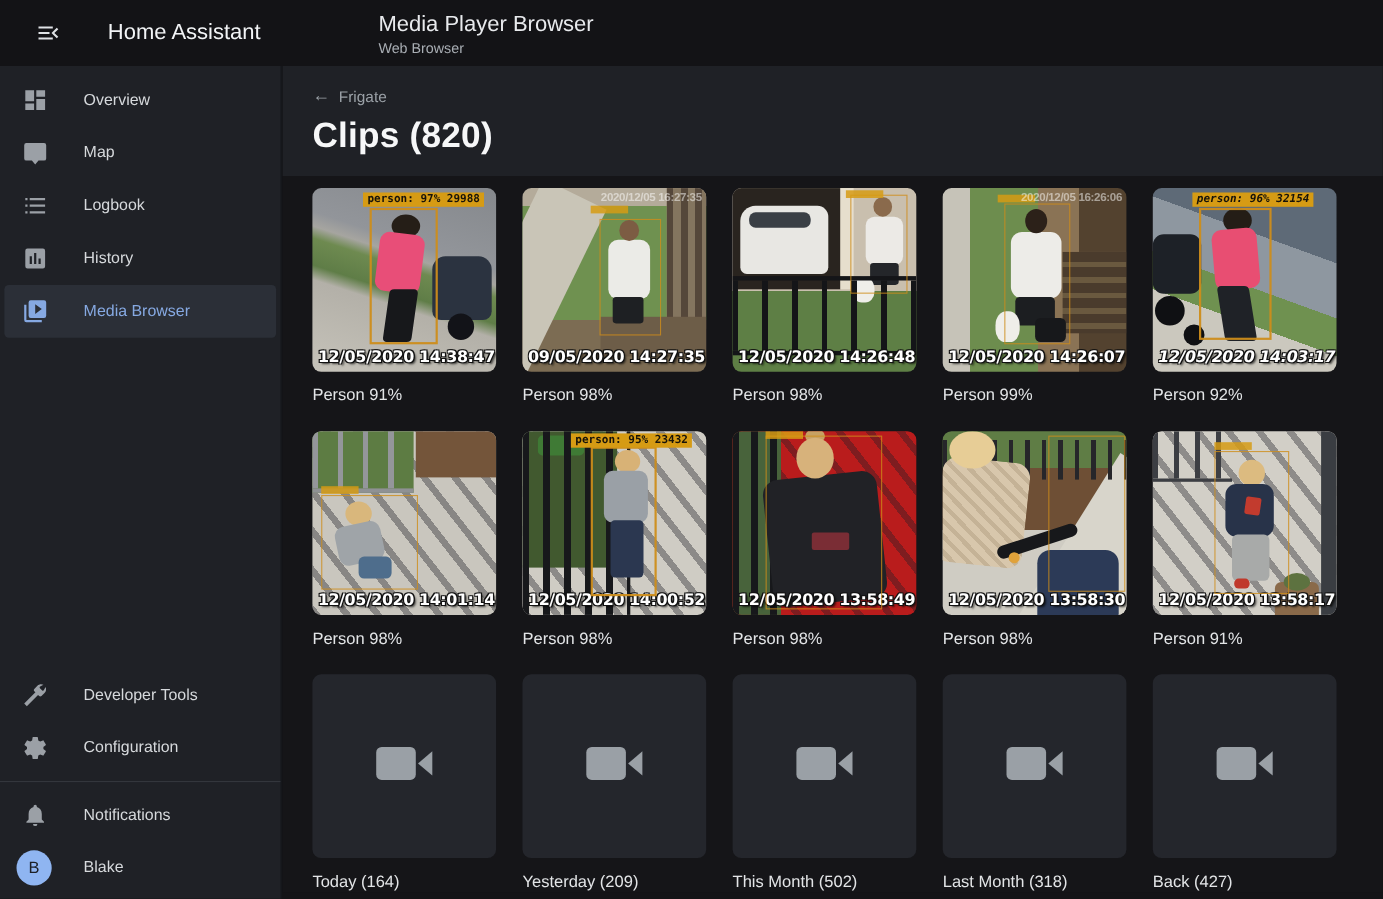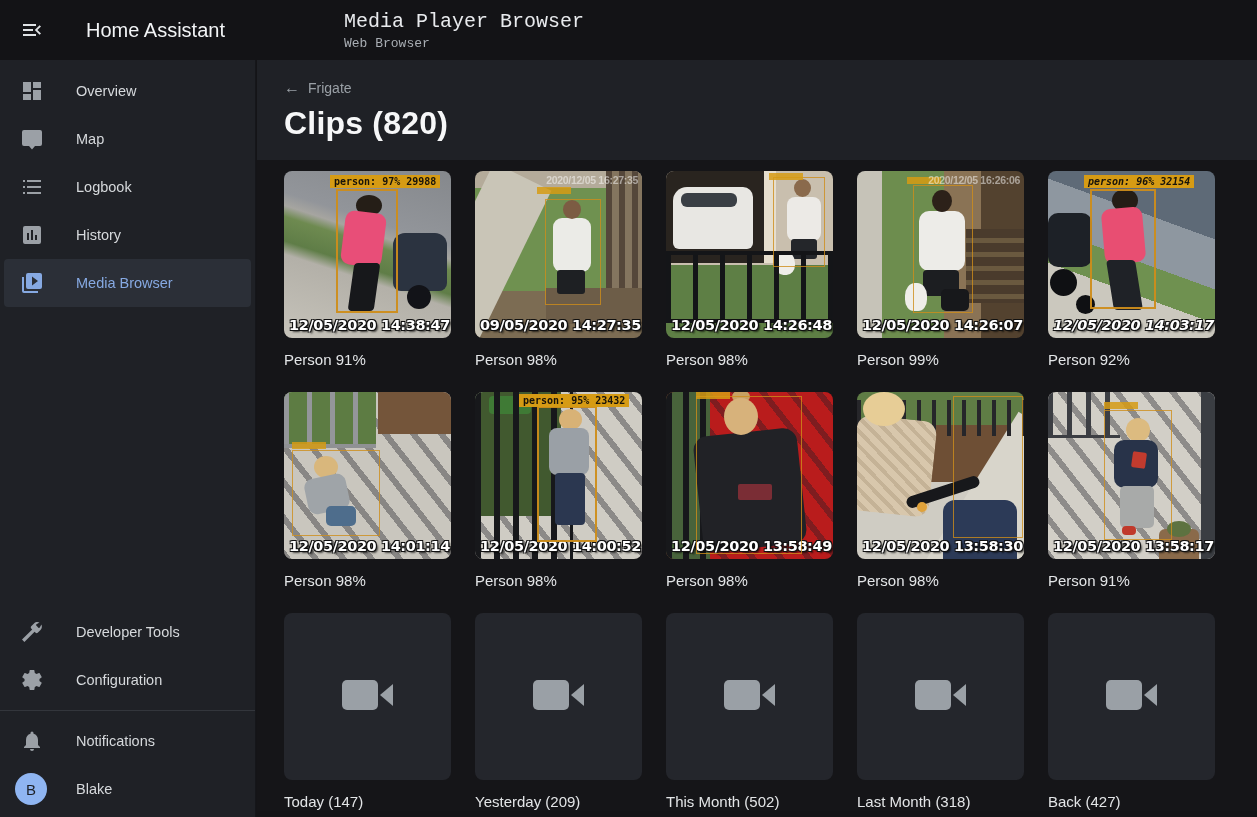--- a/index.html
+++ b/index.html
@@ -2,24 +2,24 @@
 <html><head>
 <meta charset="utf-8">
 <style>
   * { margin:0; padding:0; box-sizing:border-box; }
   html,body { width:1257px; height:817px; overflow:hidden; background:#141417;
               font-family:"Liberation Sans", sans-serif; }
 
   
   .topbar { position:absolute; left:0; top:0; width:1257px; height:60px;
             background:#131316; display:flex; align-items:center; z-index:30; }
-  .topbar-left { width:256px; display:flex; align-items:center; padding-left:20px; flex:none; }
+  .topbar-left { width:256px; display:flex; align-items:flex-start; padding-left:32px; flex:none; }
   .menu-btn { width:24px; height:24px; cursor:pointer; color:#dfe2e5; background:none; border:none; }
   .app-title { color:#f2f4f6; font-size:20px; margin-left:42px; font-weight:400; white-space:nowrap; }
-  .page-title-block { margin-left:88px;font-family:Liberation Mono, monospace; }
+  .page-title-block { margin-left:88px; }
   .pt-main { color:#e8eaed; font-size:20px; font-weight:400; line-height:24px; }
   .pt-sub  { color:#a9aeb4; font-size:13px; margin-top:2px; }
   .choose-player { margin-left:auto; margin-right:14px; background:none; border:none;
                    color:#d7dade; font-size:14px; font-weight:700; letter-spacing:1px;
                    padding:8px 10px; cursor:pointer; }
 
   
   .sidebar { position:absolute; left:0; top:60px; width:256px; height:757px;
              background:#1f2126; border-right:1px solid #15161a;
              display:flex; flex-direction:column; z-index:20; }
@@ -476,21 +476,21 @@
 
       <div class="cell">
         <div class="thumb folder">
           <span class="video-icon">
             <svg width="56" height="40" viewBox="0 0 56 40" fill="currentColor">
               <rect x="2" y="5" width="36" height="30" rx="5"></rect>
                 <path d="M40,20 L53,9 V31 Z"></path>
             </svg>
           </span>
         </div>
-        <div class="cell-label">Today (147)</div>
+        <div class="cell-label">Today (164)</div>
       </div>
 
       <div class="cell">
         <div class="thumb folder">
           <span class="video-icon">
             <svg width="56" height="40" viewBox="0 0 56 40" fill="currentColor">
               <rect x="2" y="5" width="36" height="30" rx="5"></rect>
                 <path d="M40,20 L53,9 V31 Z"></path>
             </svg>
           </span>

